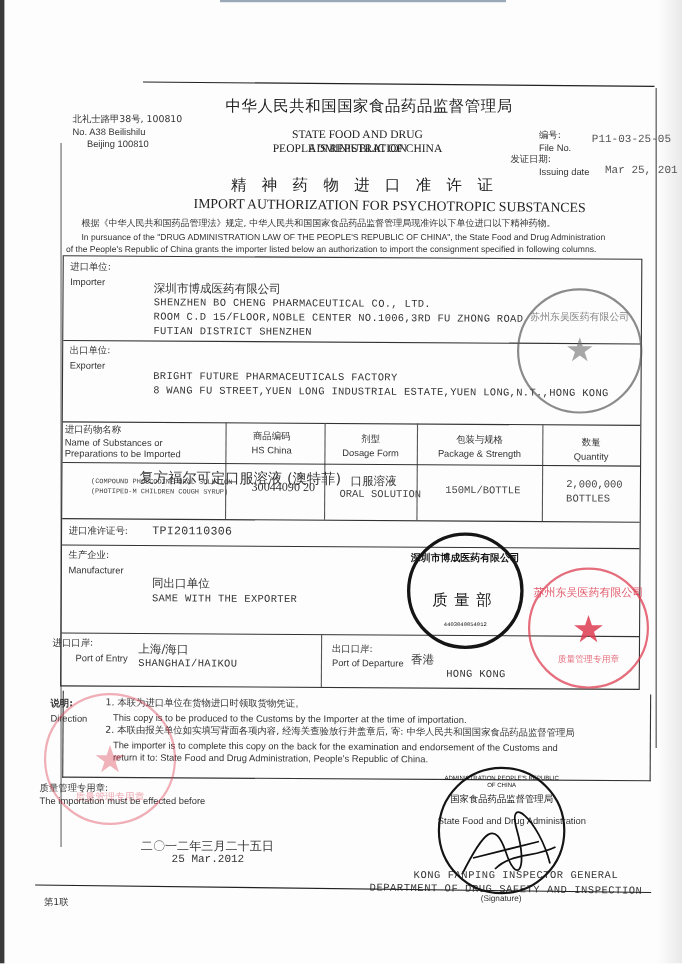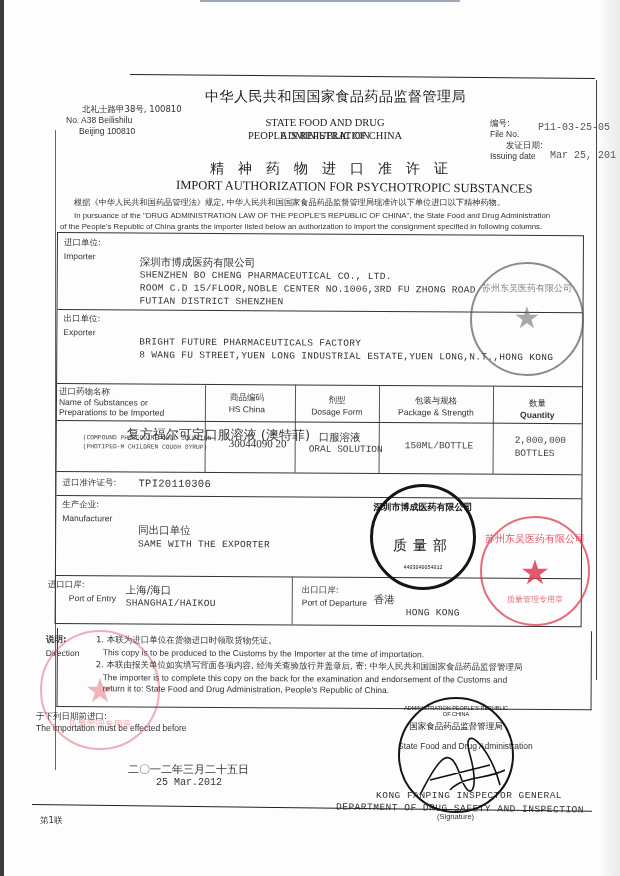--- a/index.html
+++ b/index.html
@@ -60,32 +60,32 @@
 <body>
 
 <div class="left-edge"></div>
 <div class="right-shade"></div>
 <div class="top-strip"></div>
 
 <div class="top-rule"></div>
 <div class="frame-right"></div>
 <div class="frame-left"></div>
 
-<div class="abs addr cn" style="left:66px;top:104px;margin-left:16px;">北礼士路甲38号, 100810</div>
+<div class="abs addr cn" style="left:66px;top:104px;">北礼士路甲38号, 100810</div>
 <div class="abs addr" style="left:66px;top:115px;">No. A38 Beilishilu</div>
 <div class="abs addr" style="left:66px;top:126px;padding-left:13px;">Beijing 100810</div>
 
 <div class="abs agency-cn cn" style="left:205px;top:88px;">中华人民共和国国家食品药品监督管理局</div>
 <div class="abs serif agency-en" style="left:220px;top:116px;width:210px;">STATE FOOD AND DRUG ADMINISTRATION</div>
 <div class="abs serif agency-en" style="left:220px;top:129px;width:210px;">PEOPLE 'S REPUBLIC OF CHINA</div>
 
 <div class="abs meta-lbl cn" style="left:490px;top:118px;">编号:</div>
 <div class="abs meta-lbl" style="left:490px;top:129px;">File No.</div>
 <div class="abs meta-val mono" style="left:538px;top:122px;">P11-03-25-05</div>
-<div class="abs meta-lbl cn" style="left:506px;top:140px;">发证日期:</div>
+<div class="abs meta-lbl cn" style="left:464px;top:140px;">发证日期:</div>
 <div class="abs meta-lbl" style="left:490px;top:151px;">Issuing date</div>
 <div class="abs meta-val mono" style="left:550px;top:150px;">Mar 25, 201</div>
 
 <div class="abs title-cn cn" style="left:210px;top:160px;">精神药物进口准许证</div>
 <div class="abs title-en serif" style="left:176px;top:178px;">IMPORT AUTHORIZATION FOR PSYCHOTROPIC SUBSTANCES</div>
 
 <div class="abs preamble cn" style="left:74px;top:197px;">根据《中华人民共和国药品管理法》规定, 中华人民共和国国家食品药品监督管理局现准许以下单位进口以下精神药物。</div>
 <div class="abs preamble" style="left:74px;top:210px;font-size:7.8px;">In pursuance of the "DRUG ADMINISTRATION LAW OF THE PEOPLE'S REPUBLIC OF CHINA", the State Food and Drug Administration</div>
 <div class="abs preamble" style="left:60px;top:221px;font-size:7.8px;">of the People's Republic of China grants the importer listed below an authorization to import the consignment specified in following columns.</div>
 
@@ -112,21 +112,21 @@
   <div class="abs th cn" style="left:150px;top:158px;width:80px;">商品编码</div>
   <div class="abs th" style="left:150px;top:170px;width:80px;">HS China</div>
   <div class="vline" style="left:238px;top:150px;bottom:auto;height:88px;"></div>
   <div class="abs th cn" style="left:240px;top:160px;width:80px;">剂型</div>
   <div class="abs th" style="left:240px;top:172px;width:80px;">Dosage Form</div>
   <div class="vline" style="left:322px;top:150px;bottom:auto;height:88px;"></div>
   <div class="abs th cn" style="left:324px;top:160px;width:110px;">包装与规格</div>
   <div class="abs th" style="left:324px;top:172px;width:110px;">Package &amp; Strength</div>
   <div class="vline" style="left:436px;top:150px;bottom:auto;height:88px;"></div>
   <div class="abs th cn" style="left:438px;top:162px;width:85px;">数量</div>
-  <div class="abs th" style="left:438px;top:174px;width:85px;font-weight:bold;">Quantity</div>
+  <div class="abs th" style="left:438px;top:174px;width:85px;">Quantity</div>
   <div class="hline" style="top:187px;"></div>
 
   <div class="abs cn" style="left:34px;top:192px;font-size:13px;color:#333;margin-left:36px;">复方福尔可定口服溶液 (澳特菲)</div>
   <div class="abs mono" style="left:26px;top:201px;font-size:6.3px;color:#444;">(COMPOUND PHOLCODINE ORAL SOLUTION</div>
   <div class="abs mono" style="left:26px;top:210px;font-size:6.3px;color:#444;">(PHOTIPED-M CHILDREN COUGH SYRUP)</div>
   <div class="abs serif" style="left:172px;top:203px;font-size:11px;color:#333;">30044090 20</div>
   <div class="abs cn" style="left:262px;top:196px;font-size:10.5px;color:#333;">口服溶液</div>
   <div class="abs mono" style="left:252px;top:209px;font-size:9.5px;color:#444;">ORAL SOLUTION</div>
   <div class="abs mono" style="left:348px;top:205px;font-size:9.5px;color:#444;">150ML/BOTTLE</div>
   <div class="abs mono" style="left:458px;top:199px;font-size:9.5px;color:#444;">2,000,000</div>
@@ -157,21 +157,21 @@
 <div class="dir-box">
   <div class="abs lbl-cn cn" style="left:-12px;top:6px;font-weight:bold;">说明:</div>
   <div class="abs lbl-en" style="left:-12px;top:20px;">Direction</div>
   <div class="abs dir-text cn" style="left:38px;top:6px;">1. 本联为进口单位在货物进口时领取货物凭证。</div>
   <div class="abs dir-text" style="left:45px;top:19px;">This copy is to be produced to the Customs by the Importer at the time of importation.</div>
   <div class="abs dir-text cn" style="left:38px;top:31px;">2. 本联由报关单位如实填写背面各项内容, 经海关查验放行并盖章后, 寄: 中华人民共和国国家食品药品监督管理局</div>
   <div class="abs dir-text" style="left:45px;top:44px;">The importer is to complete this copy on the back for the examination and endorsement of the Customs and</div>
   <div class="abs dir-text" style="left:45px;top:55px;">return it to: State Food and Drug Administration, People's Republic of China.</div>
 </div>
 
-<div class="abs cn" style="left:36px;top:711px;font-size:8.5px;color:#333;">于下列日期前进口:</div>
+<div class="abs cn" style="left:36px;top:711px;font-size:8.5px;color:#333;">质量管理专用章:</div>
 <div class="abs" style="left:36px;top:723px;font-size:8.5px;color:#333;">The importation must be effected before</div>
 <div class="abs cn" style="left:128px;top:762px;font-size:11px;color:#333;">二〇一二年三月二十五日</div>
 <div class="abs mono" style="left:156px;top:777px;font-size:10px;color:#333;">25 Mar.2012</div>
 
 <div class="abs" style="left:398px;top:741px;font-size:8.5px;color:#333;">State Food and Drug Administration</div>
 <svg class="abs" style="left:410px;top:735px;" width="110" height="70">
   <path d="M10 60 C30 20 40 10 50 40 S70 55 60 20 S80 10 90 50 M20 45 L80 30 M40 55 C55 40 75 45 95 35" fill="none" stroke="#111" stroke-width="1.6"></path>
 </svg>
 <div class="abs mono" style="left:376px;top:790px;font-size:9.5px;color:#333;letter-spacing:0.5px;">KONG FANPING INSPECTOR GENERAL</div>
 <div class="abs mono" style="left:336px;top:803px;font-size:9.5px;color:#333;letter-spacing:0.5px;transform:rotate(0.7deg);">DEPARTMENT OF DRUG SAFETY AND INSPECTION</div>

